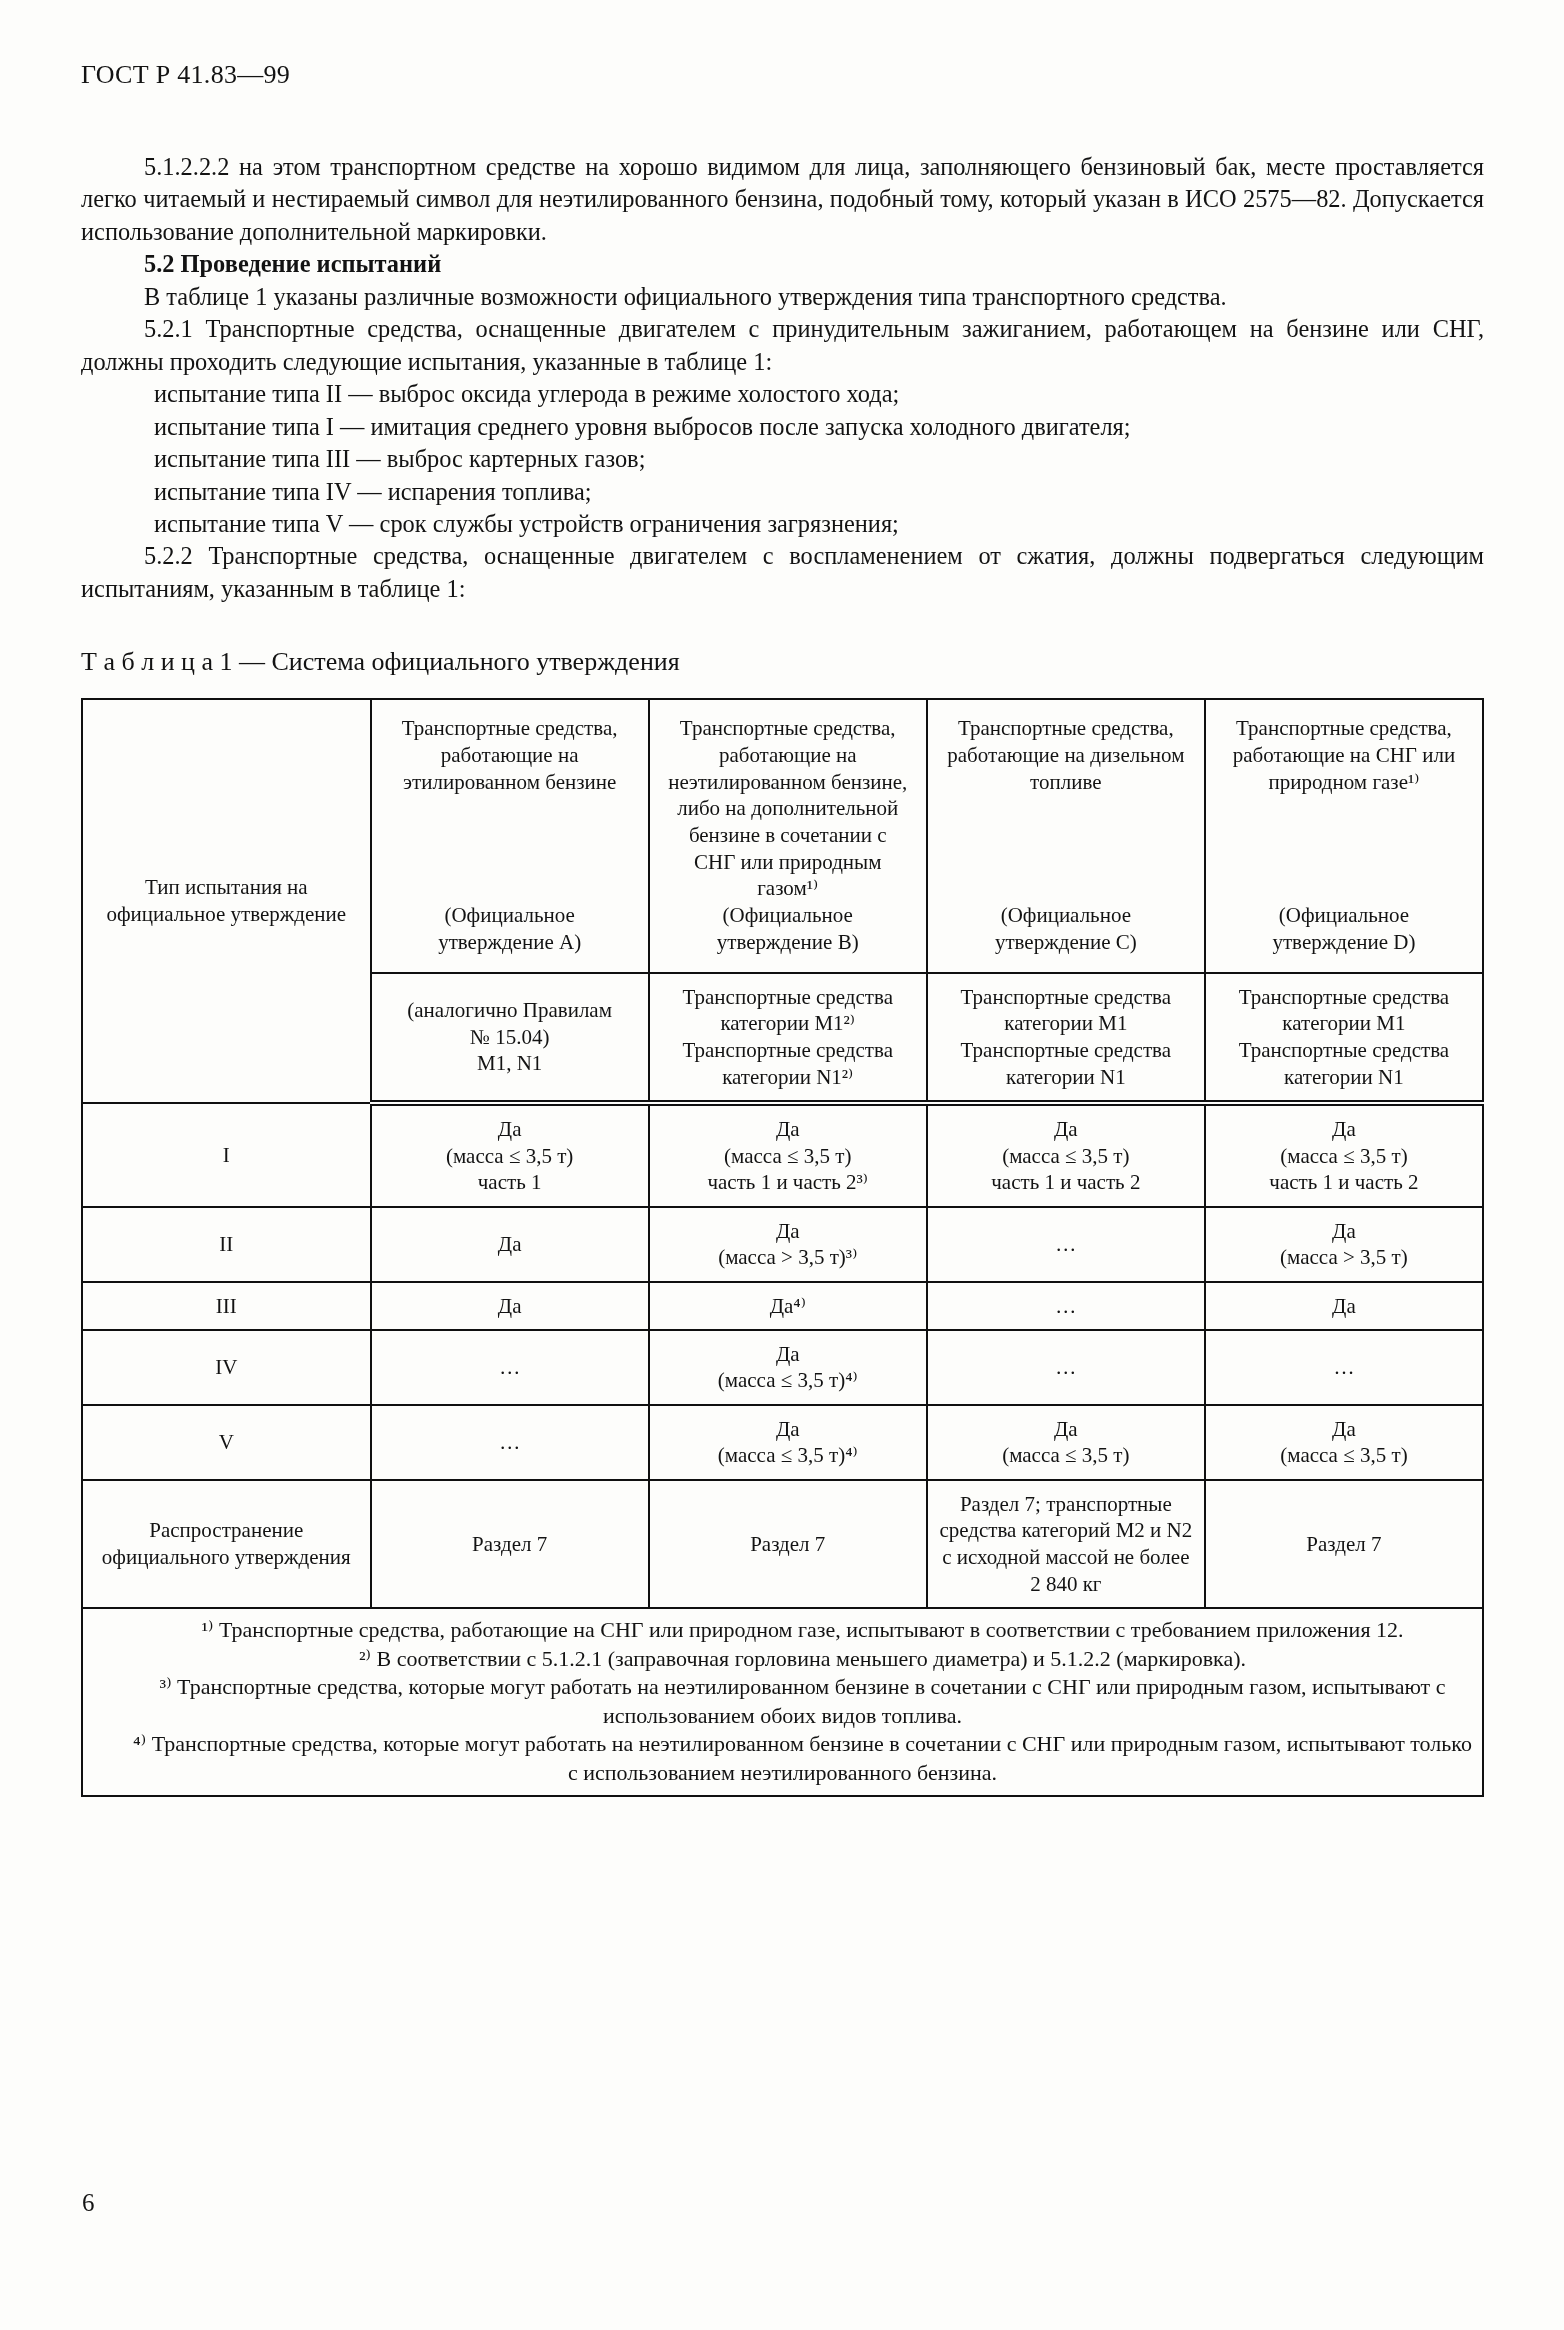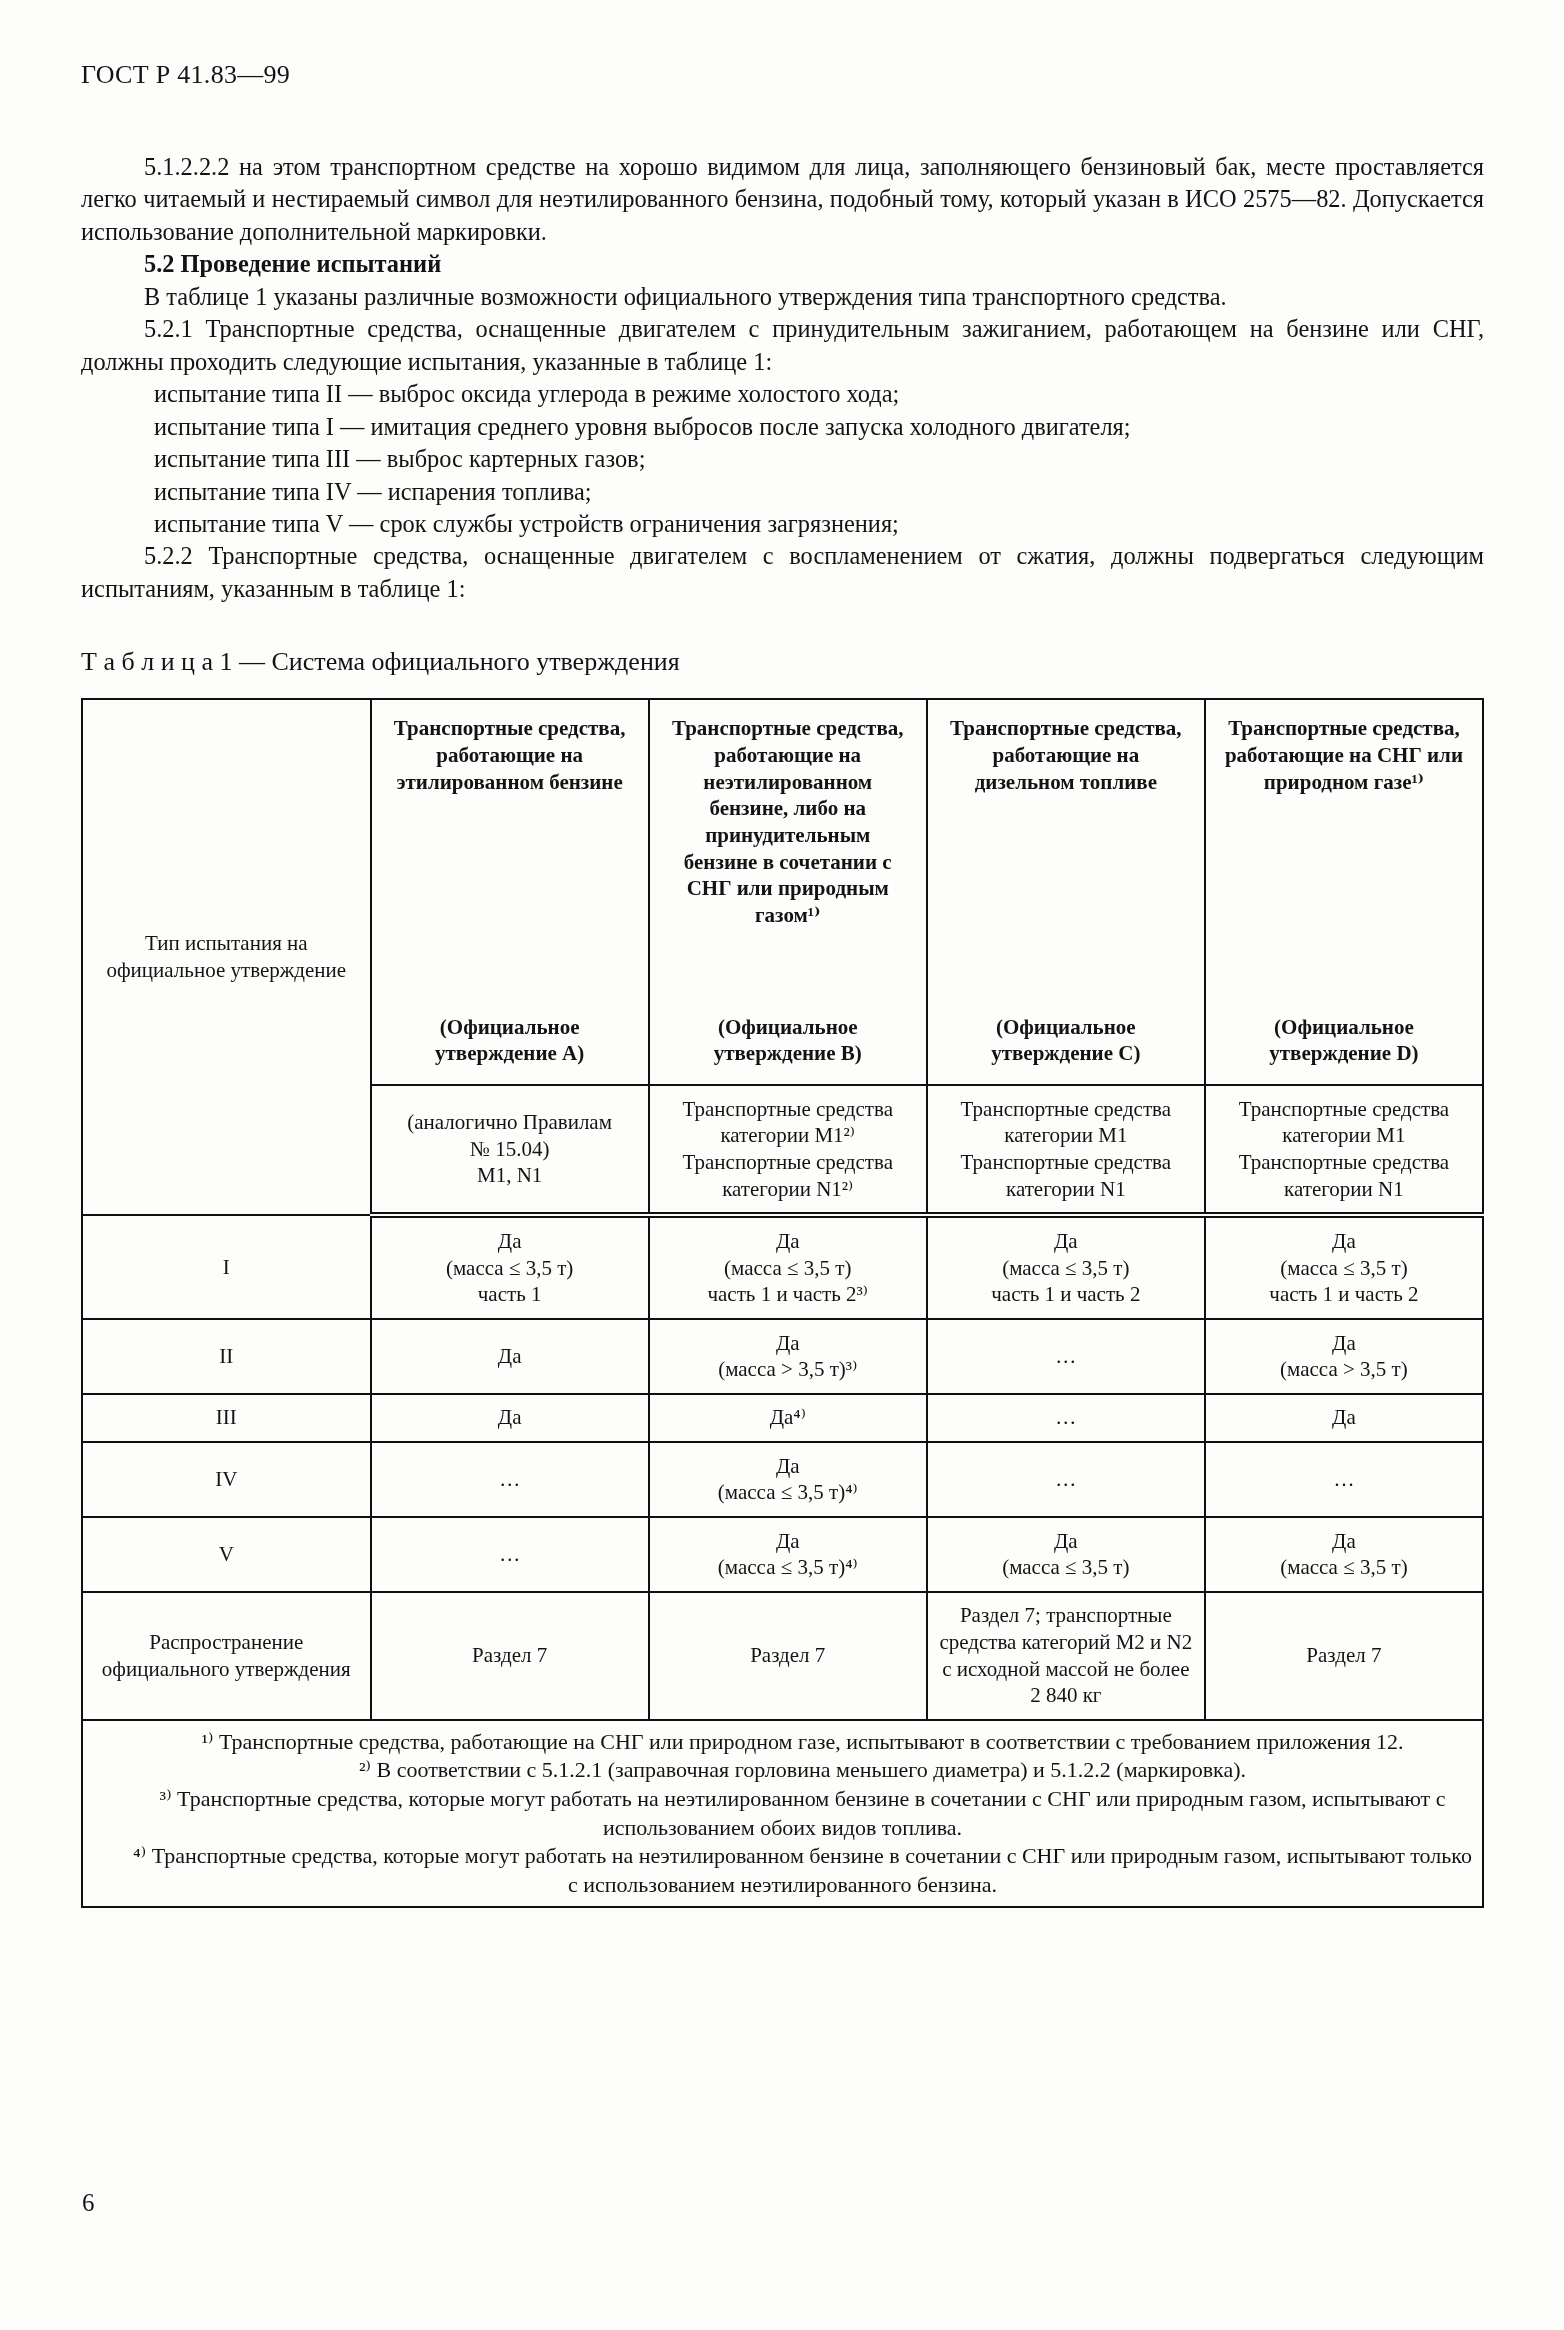--- a/index.html
+++ b/index.html
@@ -50,24 +50,23 @@
     border: 2.1px solid #101010;
     text-align: center;
     vertical-align: middle;
     padding: 7px 9px;
   }
   td.corner-head {
     vertical-align: middle;
     font-size: 21px;
   }
   td.fuel-head {
-    height: 386px;
+    height: 274px;
     padding: 0;
     vertical-align: top;
-    font-weight: bold;
   }
   td.fuel-head .inner {
     height: 100%;
     display: flex;
     flex-direction: column;
     justify-content: space-between;
     padding: 8.4px 8.4px 9.8px 8.4px;
   }
   tr.cat-row td { border-bottom: 6.3px double #101010; padding-top: 9.8px; padding-bottom: 9.8px; }
   td.corner-head { border-bottom: 6.3px double #101010; }
@@ -121,21 +120,21 @@
         <tr>
           <td rowspan="2" class="corner-head">Тип испытания на официальное утверждение</td>
           <td class="fuel-head">
             <div class="inner">
               <span>Транспортные средства, работающие на этилированном бензине</span>
               <span>(Официальное утверждение A)</span>
             </div>
           </td>
           <td class="fuel-head">
             <div class="inner">
-              <span>Транспортные средства, работающие на неэтилированном бензине, либо на принудительным бензине в сочетании с СНГ или природным газом¹⁾</span>
+              <span>Транспортные средства, работающие на неэтилированном бензине, либо на дополнительной бензине в сочетании с СНГ или природным газом¹⁾</span>
               <span>(Официальное утверждение B)</span>
             </div>
           </td>
           <td class="fuel-head">
             <div class="inner">
               <span>Транспортные средства, работающие на дизельном топливе</span>
               <span>(Официальное утверждение C)</span>
             </div>
           </td>
           <td class="fuel-head">

